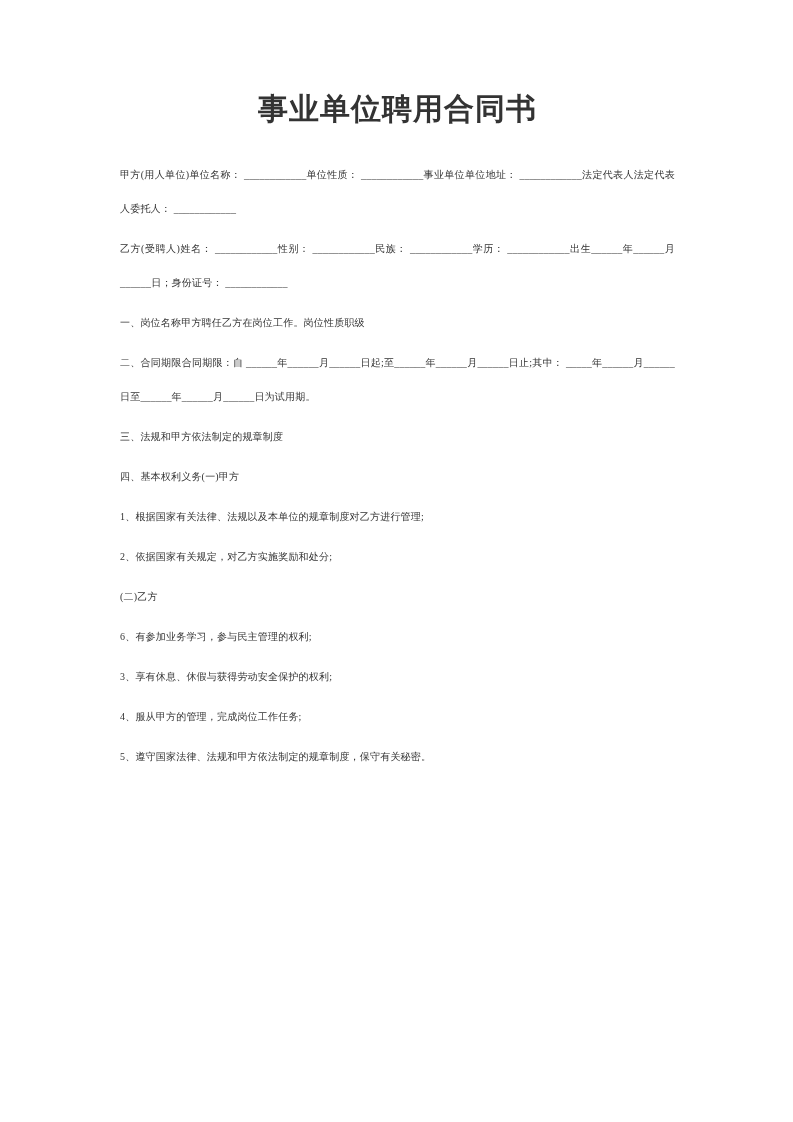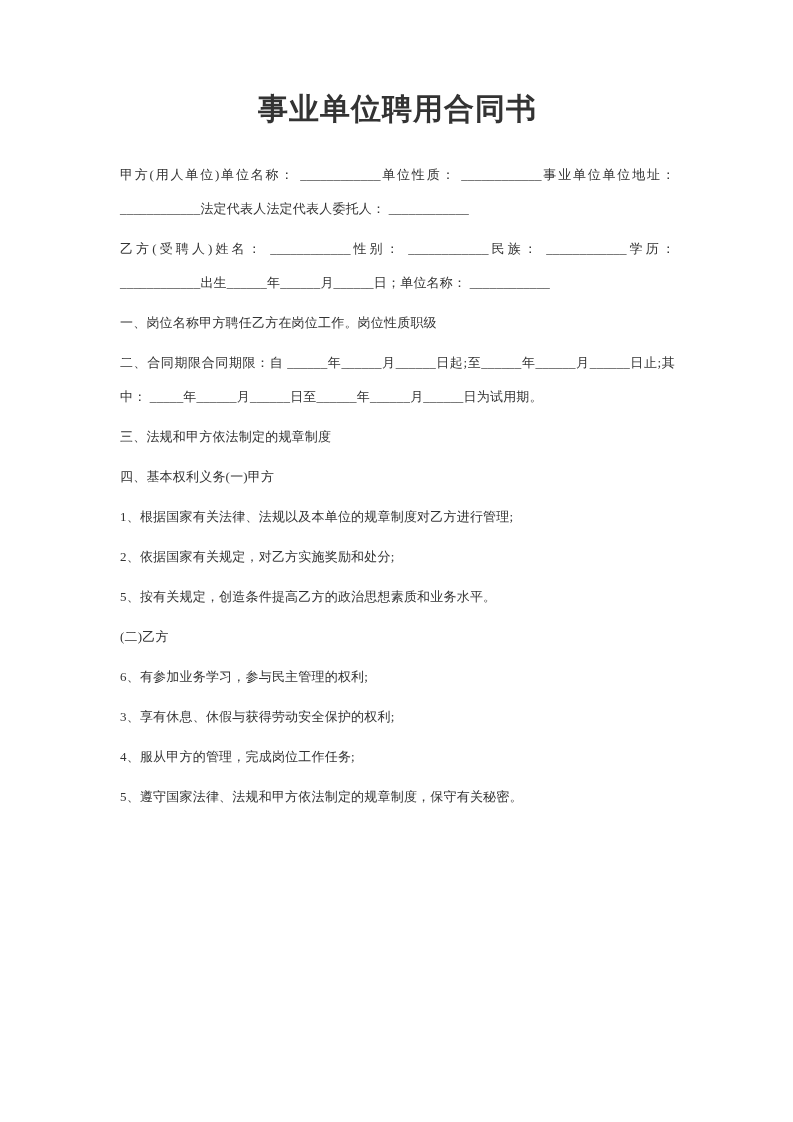--- a/index.html
+++ b/index.html
@@ -27,42 +27,41 @@
     line-height: 42px;
     font-weight: 700;
     text-align: center;
     letter-spacing: 1px;
     margin: 0 0 28px 0;
   }
   .doc-body {
     width: 555px;
   }
   .para {
-    font-size: 13px;
+    font-size: 10px;
     line-height: 34px;
     margin: 0 0 6px 0;
     text-align: justify;
     letter-spacing: 0.2px;
     word-wrap: normal;
   }
 </style>
 </head>
 <body>
 
 <div class="page">
   <h1 class="doc-title">事业单位聘用合同书</h1>
   <div class="doc-body">
       <p class="para">甲方(用人单位)单位名称： ____________单位性质： ____________事业单位单位地址： ____________法定代表人法定代表人委托人： ____________</p>
-      <p class="para">乙方(受聘人)姓名： ____________性别： ____________民族： ____________学历： ____________出生______年______月______日；单位名称： ____________</p>
+      <p class="para">乙方(受聘人)姓名： ____________性别： ____________民族： ____________学历： ____________出生______年______月______日；身份证号： ____________</p>
       <p class="para">一、岗位名称甲方聘任乙方在岗位工作。岗位性质职级</p>
       <p class="para">二、合同期限合同期限：自 ______年______月______日起;至______年______月______日止;其中： _____年______月______日至______年______月______日为试用期。</p>
       <p class="para">三、法规和甲方依法制定的规章制度</p>
       <p class="para">四、基本权利义务(一)甲方</p>
       <p class="para">1、根据国家有关法律、法规以及本单位的规章制度对乙方进行管理;</p>
       <p class="para">2、依据国家有关规定，对乙方实施奖励和处分;</p>
-      <p class="para">5、按有关规定，创造条件提高乙方的政治思想素质和业务水平。</p>
       <p class="para">(二)乙方</p>
       <p class="para">6、有参加业务学习，参与民主管理的权利;</p>
       <p class="para">3、享有休息、休假与获得劳动安全保护的权利;</p>
       <p class="para">4、服从甲方的管理，完成岗位工作任务;</p>
       <p class="para">5、遵守国家法律、法规和甲方依法制定的规章制度，保守有关秘密。</p>
     </div>
 </div>
 
 </body></html>

